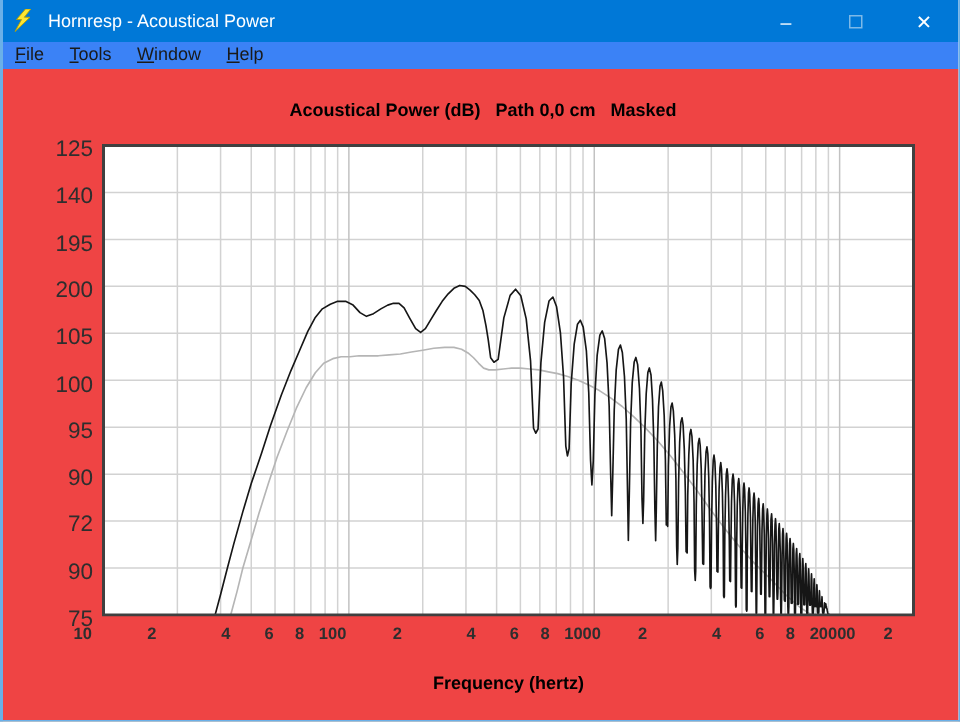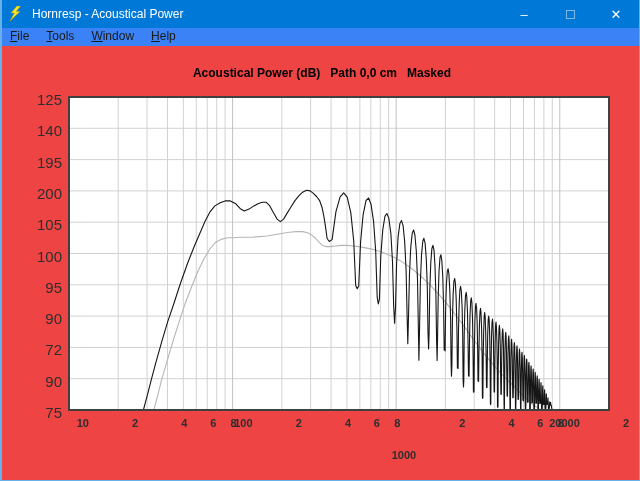--- a/index.html
+++ b/index.html
@@ -20,21 +20,21 @@
   .menubar{position:absolute;left:0;top:28px;width:100%;height:18px;background:#3b82f6;
     display:flex;font-size:12px;color:#1a1a1a;}
   .menu-item{padding:1px 9px 2px 8px;white-space:nowrap;}
   .menu-item:first-child{padding-left:8px;}
   .menu-item .u{text-decoration:underline;}
   .client{position:absolute;left:0;top:46px;width:100%;height:435px;background:#ef4444;}
   .chart-title{position:absolute;left:0;top:20px;width:640px;text-align:center;
     font-size:12px;font-weight:bold;color:#000000;white-space:pre;}
   #plot-svg{position:absolute;left:66px;top:50px;}
   .ylabel{position:absolute;width:34px;text-align:right;font-size:15px;font-weight:normal;color:#2e2e2e;}
-  .xlabel{position:absolute;text-align:right;font-size:11px;font-weight:bold;color:#2e2e2e;white-space:nowrap;}
+  .xlabel{position:absolute;text-align:left;font-size:11px;font-weight:bold;color:#2e2e2e;white-space:nowrap;}
   .axis-title{position:absolute;left:66px;top:402px;width:542px;text-align:center;
     font-size:12px;font-weight:bold;color:#000000;}
 </style>
 </head>
 <body>
 
 <div id="window">
 
   <div class="titlebar">
     <svg class="app-icon" viewBox="0 0 16 16">
@@ -118,23 +118,24 @@
         <div class="xlabel" style="left: 47px; width: 40px; top: 371px;">10</div>
         <div class="xlabel" style="left: 96.2441px; width: 40px; top: 371px;">2</div>
         <div class="xlabel" style="left: 145.488px; width: 40px; top: 371px;">4</div>
         <div class="xlabel" style="left: 174.294px; width: 40px; top: 371px;">6</div>
         <div class="xlabel" style="left: 194.732px; width: 40px; top: 371px;">8</div>
         <div class="xlabel" style="left: 210.585px; width: 40px; top: 371px;">100</div>
         <div class="xlabel" style="left: 259.829px; width: 40px; top: 371px;">2</div>
         <div class="xlabel" style="left: 309.073px; width: 40px; top: 371px;">4</div>
         <div class="xlabel" style="left: 337.879px; width: 40px; top: 371px;">6</div>
         <div class="xlabel" style="left: 358.318px; width: 40px; top: 371px;">8</div>
-        <div class="xlabel" style="left: 374.171px; width: 40px; top: 371px; margin-top: 32px;">1000</div>
+        <div class="xlabel" style="left: 374.171px; width: 40px; top: 371px;">1000</div>
         <div class="xlabel" style="left: 423.415px; width: 40px; top: 371px;">2</div>
         <div class="xlabel" style="left: 472.659px; width: 40px; top: 371px;">4</div>
         <div class="xlabel" style="left: 501.465px; width: 40px; top: 371px;">6</div>
         <div class="xlabel" style="left: 521.903px; width: 40px; top: 371px;">8</div>
         <div class="xlabel" style="left: 537.756px; width: 40px; top: 371px;">20000</div>
         <div class="xlabel" style="left: 587px; width: 40px; top: 371px;">2</div>
       </div>
+    <div class="axis-title">Frequency (hertz)</div>
   </div>
 
 </div>
 
 </body></html>

